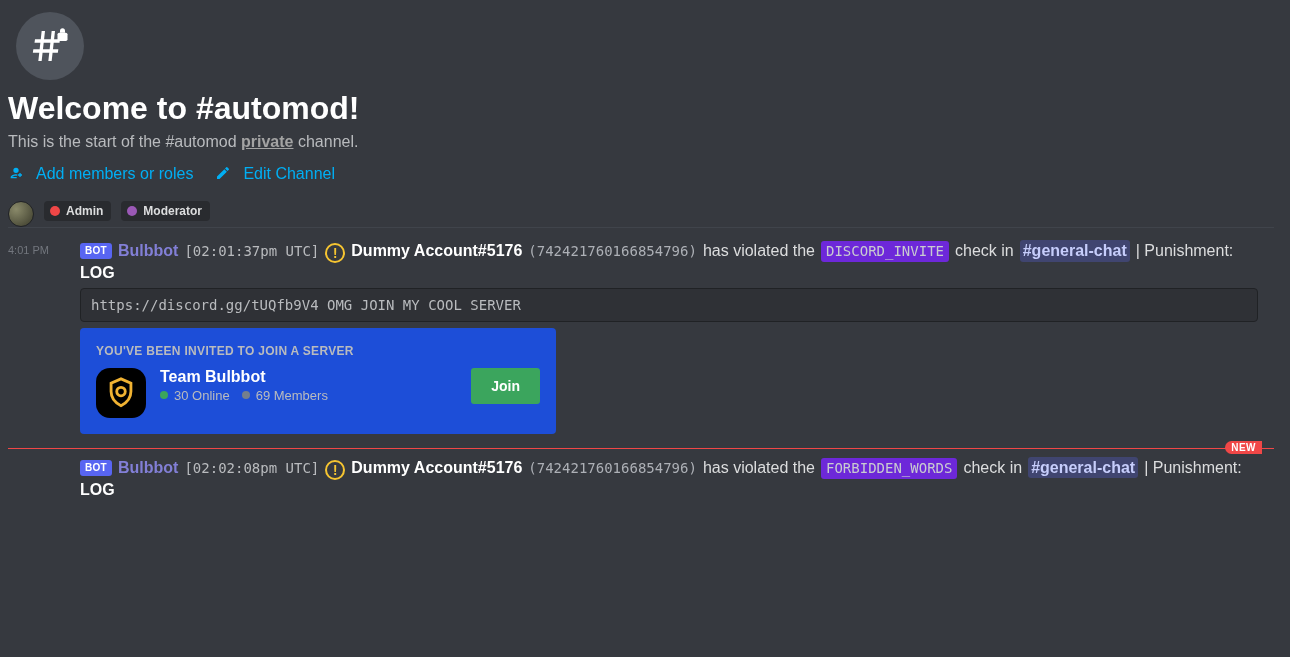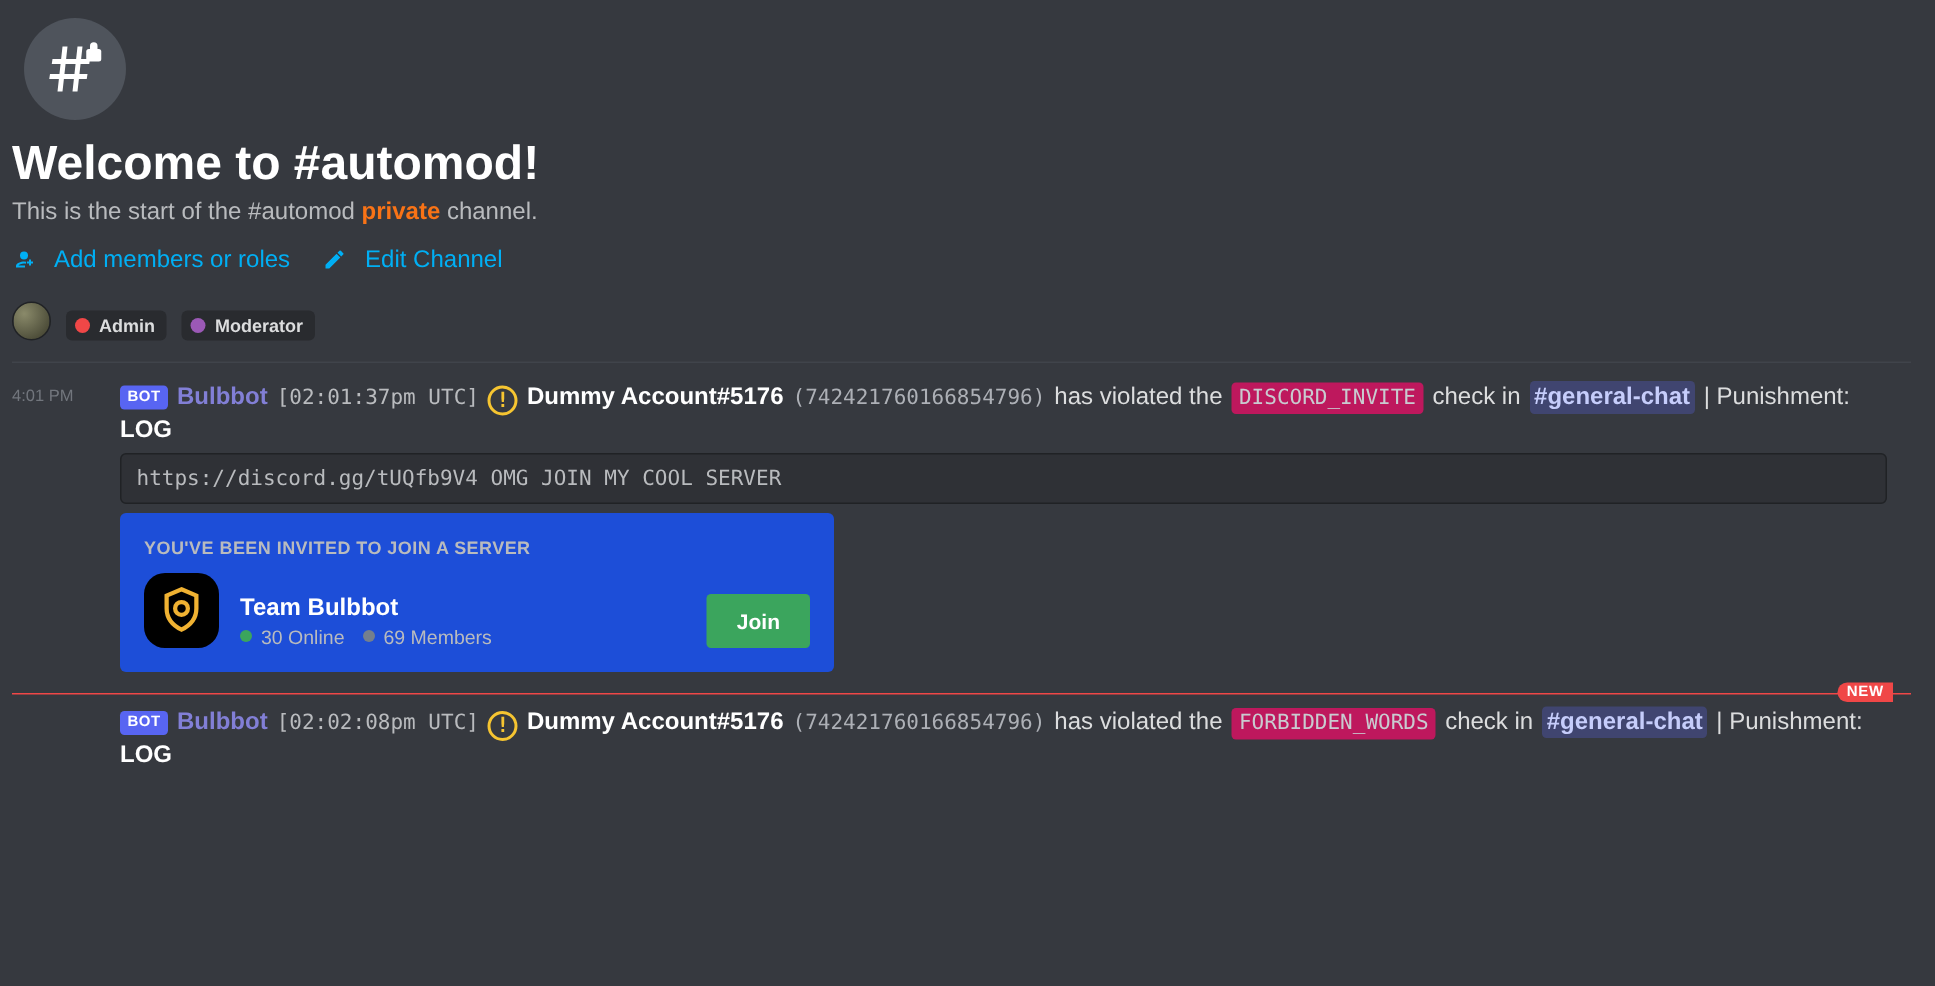--- a/index.html
+++ b/index.html
@@ -20,29 +20,29 @@
     margin: 4px 0 10px 8px;
   }
   .channel-icon svg { width: 40px; height: 40px; }
   .welcome-title {
     font-size: 32px; font-weight: 800; color: #ffffff;
     margin: 4px 0 6px 0;
   }
   .welcome-desc {
     color: #b9bbbe; font-size: 16px; margin-bottom: 14px;
   }
-  .welcome-desc b { color: #f97316; }
+  .welcome-desc b { color: #a3a3a3; text-decoration: underline; }
   .action-row { display: flex; gap: 22px; margin-bottom: 18px; }
   .action-link {
     color: #00aff4; font-size: 16px; display: flex; align-items: flex-start; gap: 12px;
     cursor: pointer;
   }
   .action-link svg { width: 16px; height: 16px; }
   .roles-row {
-    display: flex; align-items: flex-end; gap: 10px; margin-bottom: 14px;
+    display: flex; align-items: flex-start; gap: 10px; 
   }
   .avatar-small {
     width: 26px; height: 26px; border-radius: 50%;
     background: radial-gradient(circle at 30% 30%, #8a8a6a, #3a3a2a);
     border: 1px solid #202225;
   }
   .role-chip {
     background: #292b2f; border-radius: 4px; padding: 3px 8px 3px 6px;
     display: flex; align-items: center; gap: 6px; font-size: 12px; color: #dcddde;
     font-weight: 600;
@@ -75,21 +75,21 @@
     border: 2.5px solid #f6c531; align-items: center; justify-content: center;
     vertical-align: middle; transform: translateY(2px);
   }
   .warn-icon span {
     font-family: Consolas, monospace; color: #f6c531; font-weight: 900;
     font-size: 14px; line-height: 1;
   }
   .strong-w { color: #fff; font-weight: 700; }
   .userid { font-family: Consolas, monospace; color: #adb0b6; font-size: 14px; }
   .codechip {
-    font-family: Consolas, monospace; background: #be185d; border-radius: 3px;
+    font-family: Consolas, monospace; background: #6d28d9; border-radius: 3px;
     padding: 1px 5px; font-size: 14px; color: #c9cbd0;
   }
   .channel-mention {
     background: rgba(88,101,242,0.28); color: #c6cdfb; border-radius: 3px;
     padding: 0 3px; font-weight: 600; cursor: pointer;
   }
   .log-label { font-weight: 800; color: #fff; margin-top: 2px; }
   .blacklist-line { margin-top: 2px; color: #dcddde; font-size: 15px; }
   .blacklist-line b { font-weight: 800; color: #fff; }
   .blacklist-line code {
@@ -102,21 +102,21 @@
   }
   
   .invite-embed {
     background: #1d4ed8; border-radius: 4px; width: 476px;
     padding: 16px; margin: 2px 0 4px 0;
   }
   .inv-title {
     font-size: 12px; font-weight: 800; color: #b9bbbe; letter-spacing: 0.3px;
     margin-bottom: 10px;
   }
-  .inv-row { display: flex; align-items: flex-end; gap: 14px; }
+  .inv-row { display: flex; align-items: flex-start; gap: 14px; }
   .inv-icon {
     width: 50px; height: 50px; border-radius: 14px;
     background: #000; display: flex; align-items: center; justify-content: center;
   }
   .inv-icon svg { width: 34px; height: 34px; }
   .inv-info { flex: 1; }
   .inv-name { font-weight: 700; color: #fff; font-size: 16px; margin-bottom: 2px; }
   .inv-status { font-size: 13px; color: #b9bbbe; display: flex; align-items: center; gap: 6px; }
   .dot-green { width: 8px; height: 8px; border-radius: 50%; background: #3ba55d; }
   .dot-grey  { width: 8px; height: 8px; border-radius: 50%; background: #747f8d; }

